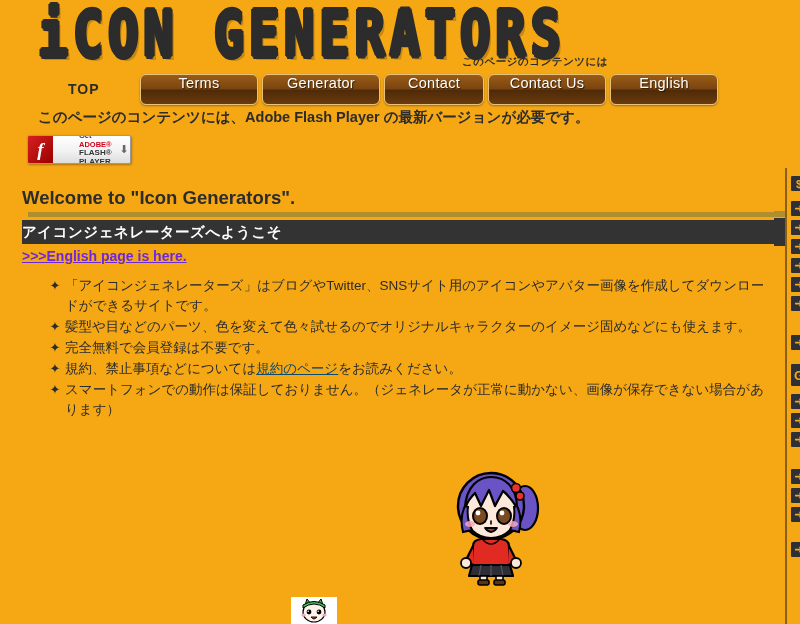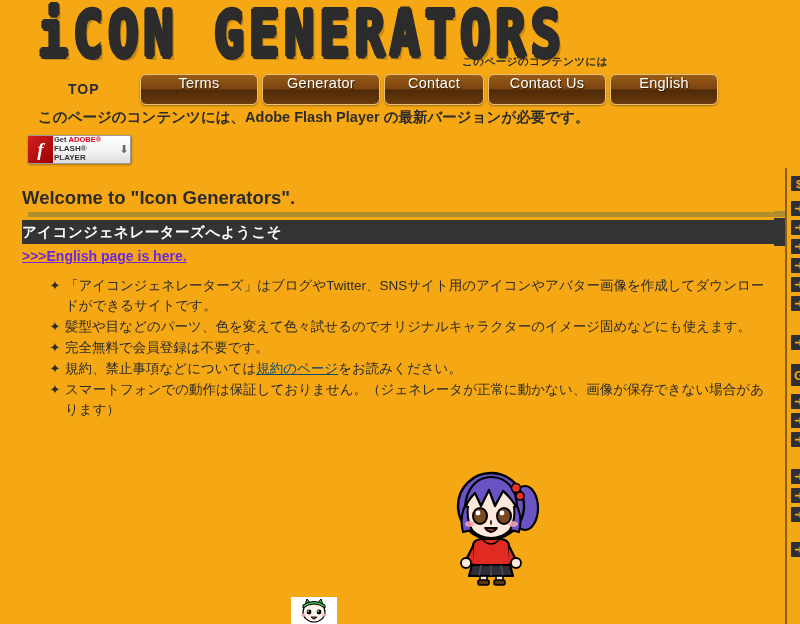--- a/index.html
+++ b/index.html
@@ -114,23 +114,24 @@
     background: linear-gradient(135deg,#D52020 0%,#9B0000 100%);
     color: #fff;
     font-size: 19px;
     font-weight: bold;
     font-style: italic;
     font-family: "Liberation Serif", serif;
     display:flex; align-items:center; justify-content:center;
     flex: 0 0 auto;
   }
   .flash-txt {
-    padding-left: 1px;
+    padding-left: 8px;
     line-height: 1.12;
     flex: 1 1 auto;
+    margin-left: 18px;
   }
   .flash-l1 { font-size: 7.5px; color:#333; font-weight:bold; }
   .flash-l1 b { color:#D0021B; }
   .flash-l2 { font-size: 8px; color:#333; font-weight:bold; }
   .flash-arrow {
     width: 12px;
     font-size: 11px;
     color:#666;
     text-align:center;
     flex: 0 0 auto;

